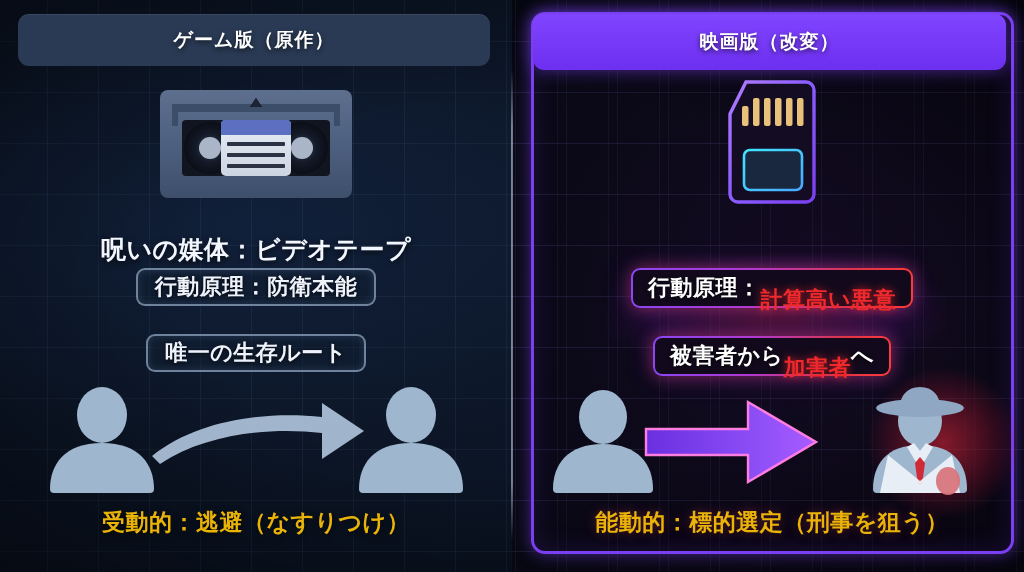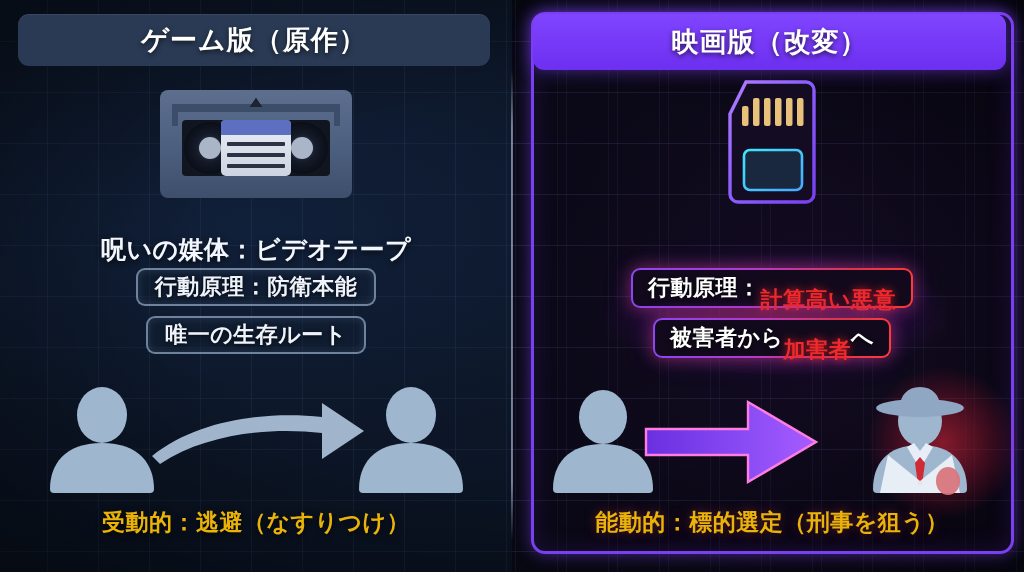--- a/index.html
+++ b/index.html
@@ -68,41 +68,41 @@
   .header-left{
     background:#2a3a54;
     box-shadow:0 1px 0 rgba(255,255,255,.07) inset;
   }
   .header-right{
     left:17px;width:473px;top:14px;height:56px;border-radius:11px;
     background:linear-gradient(180deg,#8045ff 0%,#6d2ff0 100%);
     box-shadow:0 0 18px rgba(122,63,240,.6);
   }
   .header-title{
-    font-size:27px;font-weight:700;color:#ffffff;letter-spacing:1px;
+    font-size:19px;font-weight:700;color:#ffffff;letter-spacing:1px;
     text-shadow:0 2px 5px rgba(0,0,0,.65);
     font-family:"DejaVu Sans","Liberation Sans",sans-serif;
   }
 
   
   .media-icon{position:absolute;left:0;width:512px;top:84px;height:120px;
     display:flex;align-items:center;justify-content:center;}
 
   .media-label{
     position:absolute;left:0;width:512px;top:215px;height:34px;
     display:flex;align-items:center;justify-content:center;
     font-size:25px;font-weight:700;color:#f2f6ff;letter-spacing:.5px;
     text-shadow:0 2px 6px rgba(0,0,0,.8);
     margin-top:17px;
   }
   .media-label-right{ text-shadow:0 0 12px rgba(160,90,255,.55),0 2px 6px rgba(0,0,0,.85); }
 
   
   .chips{position:absolute;left:0;width:512px;top:268px;
-    display:flex;flex-direction:column;align-items:center;gap:10px;}
+    display:flex;flex-direction:column;align-items:center;gap:28px;}
 
   .chip{
     box-sizing:border-box;display:flex;align-items:center;justify-content:center;
     font-size:22px;font-weight:700;letter-spacing:.5px;white-space:nowrap;
   }
   .chip-left{
     height:38px;padding:0 17px;border-radius:9px;
     border:2px solid rgba(175,200,230,.60);
     color:#eef3fb;background:rgba(18,30,48,.45);
     text-shadow:0 1px 4px rgba(0,0,0,.8);

